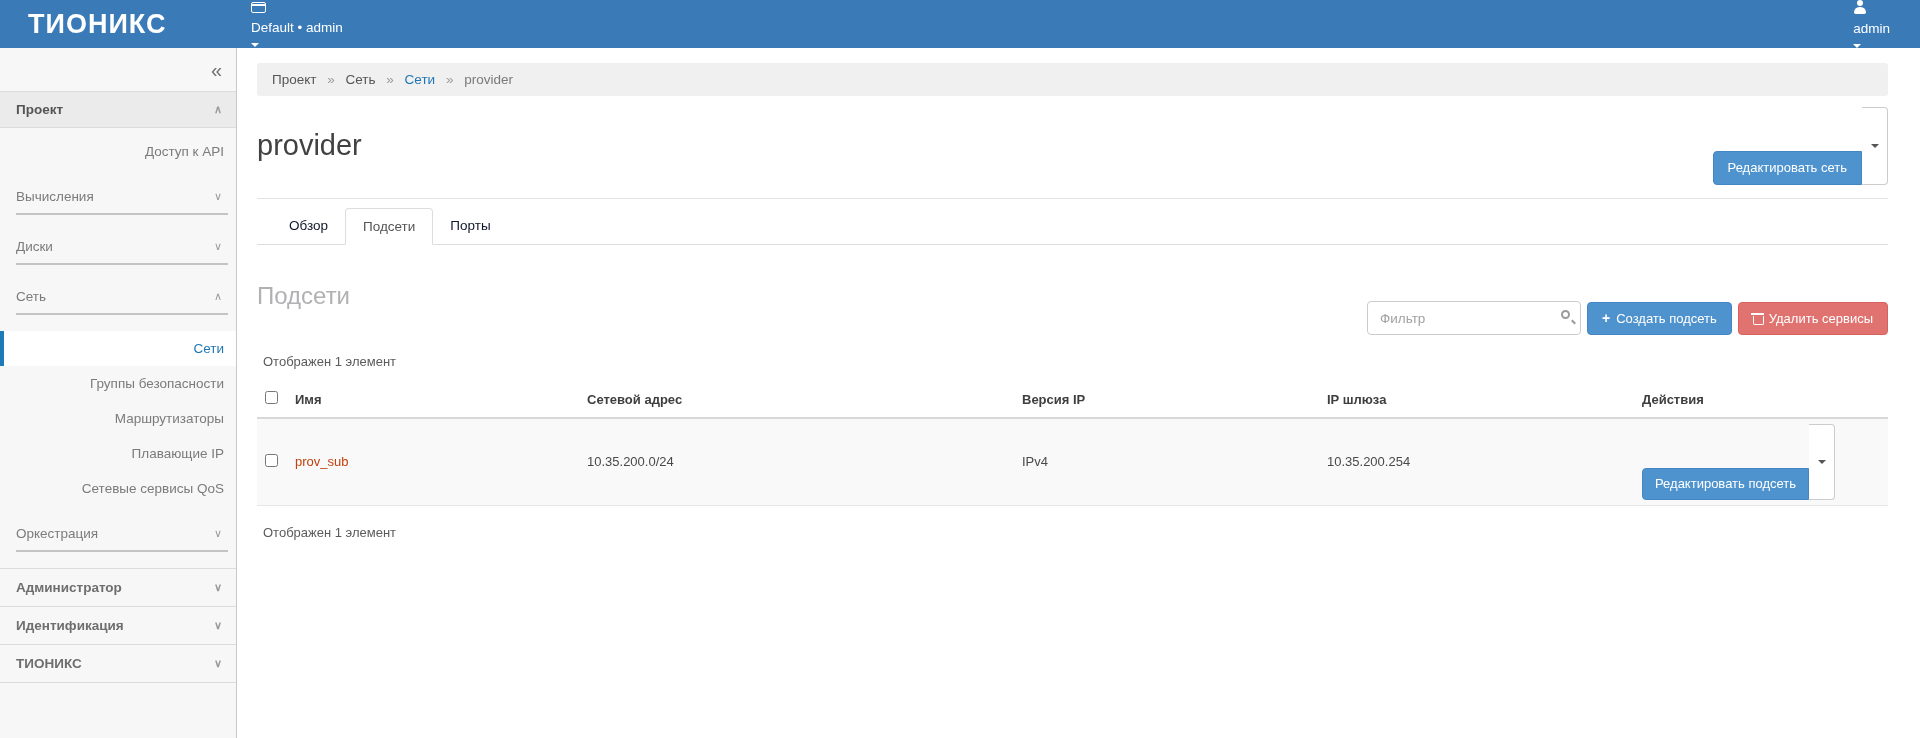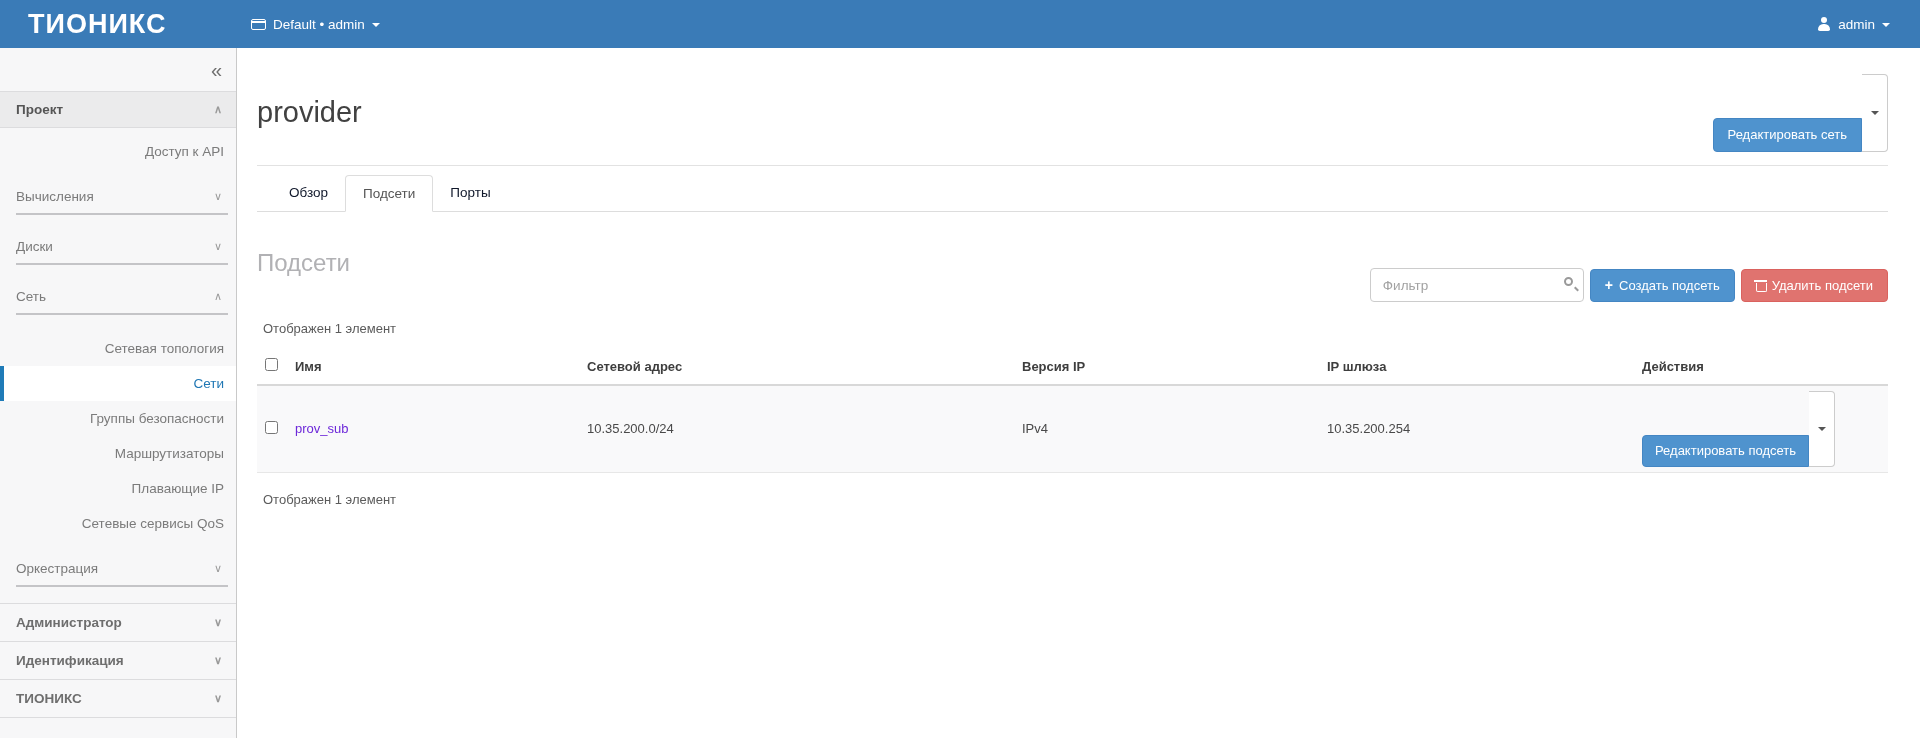--- a/index.html
+++ b/index.html
@@ -6,21 +6,21 @@
   html,body { margin:0; padding:0; }
   body {
     width:1920px; height:738px; overflow:hidden;
     font-family:"Liberation Sans", sans-serif;
     background:#ffffff; color:#494949;
   }
 
   
   .navbar { height:48px; background:#3a7bb7; display:flex; align-items:center; color:#fff; }
   .logo { width:237px; flex:0 0 237px; padding-left:28px; font-size:27px; font-weight:bold; letter-spacing:1px; color:#fff; }
-  .nav-item { display:flex; align-items:center; gap:7px; font-size:13.5px; color:#fff; cursor:pointer; }
+  .nav-item { display:flex; align-items:flex-start; gap:7px; font-size:13.5px; color:#fff; cursor:pointer;flex-direction:column; }
   .nav-context { margin-left:14px; }
   .nav-user { margin-left:auto; margin-right:30px; }
   .caret { display:inline-block; width:0; height:0; border-left:4px solid transparent; border-right:4px solid transparent; border-top:4px solid currentColor; margin-top:1px; }
   .icon-window { width:15px; height:11px; border:1.5px solid #fff; border-radius:2px; display:inline-block; }
   .icon-window::before { content:""; display:block; height:2.5px; background:#fff; margin-top:1px; }
   .icon-user { position:relative; width:14px; height:14px; display:inline-block; }
   .icon-user::before { content:""; position:absolute; left:4px; top:0; width:6px; height:6px; border-radius:50%; background:#fff; }
   .icon-user::after { content:""; position:absolute; left:1px; top:7px; width:12px; height:7px; border-radius:6px 6px 2px 2px; background:#fff; }
 
   
@@ -75,21 +75,21 @@
   .icon-trash { position:relative; width:10px; height:10px; display:inline-block; margin-top:1px; }
   .icon-trash::before { content:""; position:absolute; left:-2px; top:-1px; width:13px; height:2px; background:#fff; }
   .icon-trash::after { content:""; position:absolute; left:0; top:2px; width:9px; height:8px; border:1.5px solid #fff; border-top:none; border-radius:0 0 2px 2px; }
 
   .count-text { font-size:13px; color:#5b5b5b; margin:19px 0 0 6px; }
 
   table.data { width:100%; border-collapse:collapse; font-size:13px; margin-top:12px; }
   table.data th { text-align:left; font-weight:bold; color:#3e3e3e; padding:10px 8px; border-bottom:2px solid #d8d8d8; }
   table.data td { padding:5px 8px; height:42px; vertical-align:middle; color:#494949; }
   table.data tbody tr { background:#f9f9fa; border-bottom:1px solid #e7e7e7; }
-  .cell-link { color:#6d28d9; cursor:pointer; }
+  .cell-link { color:#c2410c; cursor:pointer; }
   .btn-sm { padding:7px 12px; font-size:13px; }
   .checkbox { width:13px; height:13px; margin:0; cursor:pointer; }
 </style>
 </head>
 <body>
 
 <div class="navbar">
   <div class="logo">ТИОНИКС</div>
   <div class="nav-item nav-context">
     <span class="icon-window"></span>
@@ -125,21 +125,20 @@
     <div class="side-section">
       <span>Диски</span>
       <span class="chev">∨</span>
     </div>
 
     <div class="side-section">
       <span>Сеть</span>
       <span class="chev">∧</span>
     </div>
 
-    <div class="side-link first">Сетевая топология</div>
     <div class="side-link active">Сети</div>
     <div class="side-link">Группы безопасности</div>
     <div class="side-link">Маршрутизаторы</div>
     <div class="side-link">Плавающие IP</div>
     <div class="side-link">Сетевые сервисы QoS</div>
 
     <div class="side-section">
       <span>Оркестрация</span>
       <span class="chev">∨</span>
     </div>
@@ -155,20 +154,29 @@
       </div>
       <div class="side-top-item">
         <span>ТИОНИКС</span>
         <span class="chev">∨</span>
       </div>
     </div>
   </div>
 
   <div class="main">
 
+    <div class="breadcrumb">
+      <span>Проект</span>
+      <span class="sep">»</span>
+      <span>Сеть</span>
+      <span class="sep">»</span>
+      <span class="bc-link">Сети</span>
+      <span class="sep">»</span>
+      <span class="bc-current">provider</span>
+    </div>
 
     <div class="title-row">
       <h1 class="page-title">provider</h1>
       <div class="actions-top">
         <button class="btn btn-primary split-main">Редактировать сеть</button>
         <span class="split-caret">
             <span class="caret"></span>
           </span>
       </div>
     </div>
@@ -187,21 +195,21 @@
         <span class="filter-wrap">
           <input class="filter-input" type="text" placeholder="Фильтр" style="">
           <span class="icon-search"></span>
         </span>
         <button class="btn btn-primary">
           <span class="icon-plus">+</span>
           <span>Создать подсеть</span>
         </button>
         <button class="btn btn-danger">
           <span class="icon-trash"></span>
-          <span>Удалить подсети</span>
+          <span>Удалить сервисы</span>
         </button>
       </div>
     </div>
 
     <div class="count-text">Отображен 1 элемент</div>
 
     <table class="data">
       <colgroup>
         <col style="width:30px">
           <col style="width:292px">

